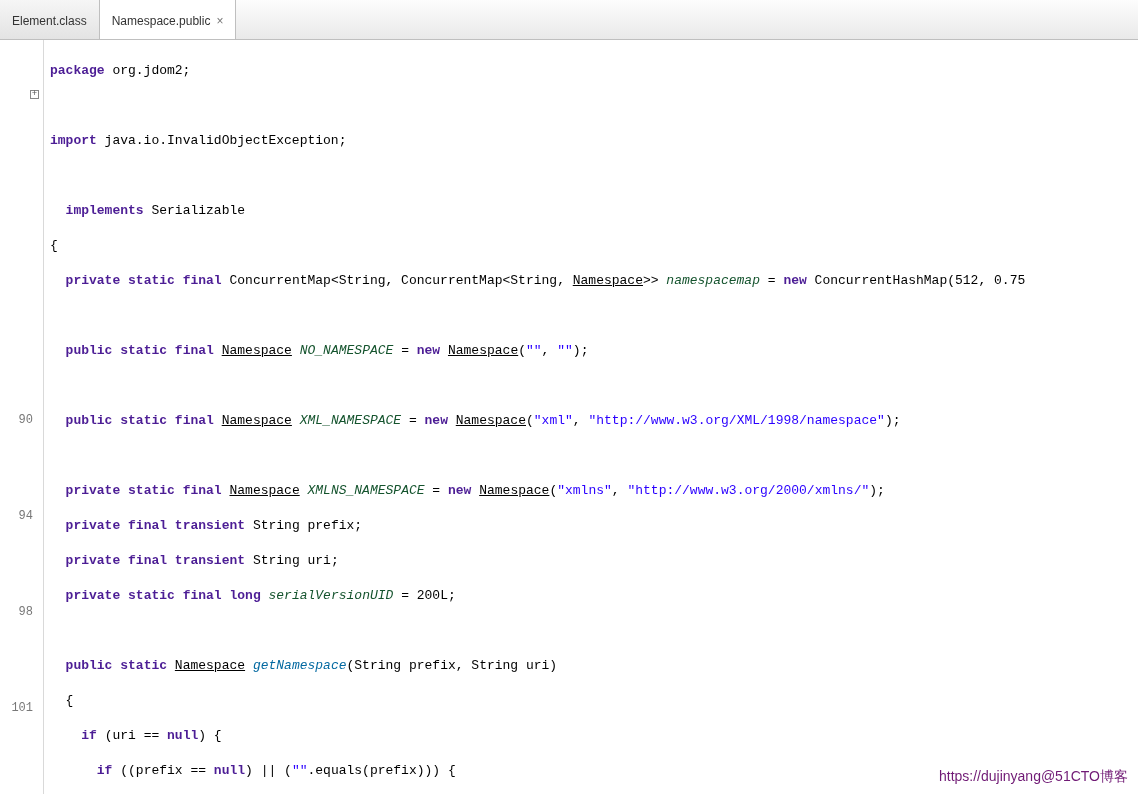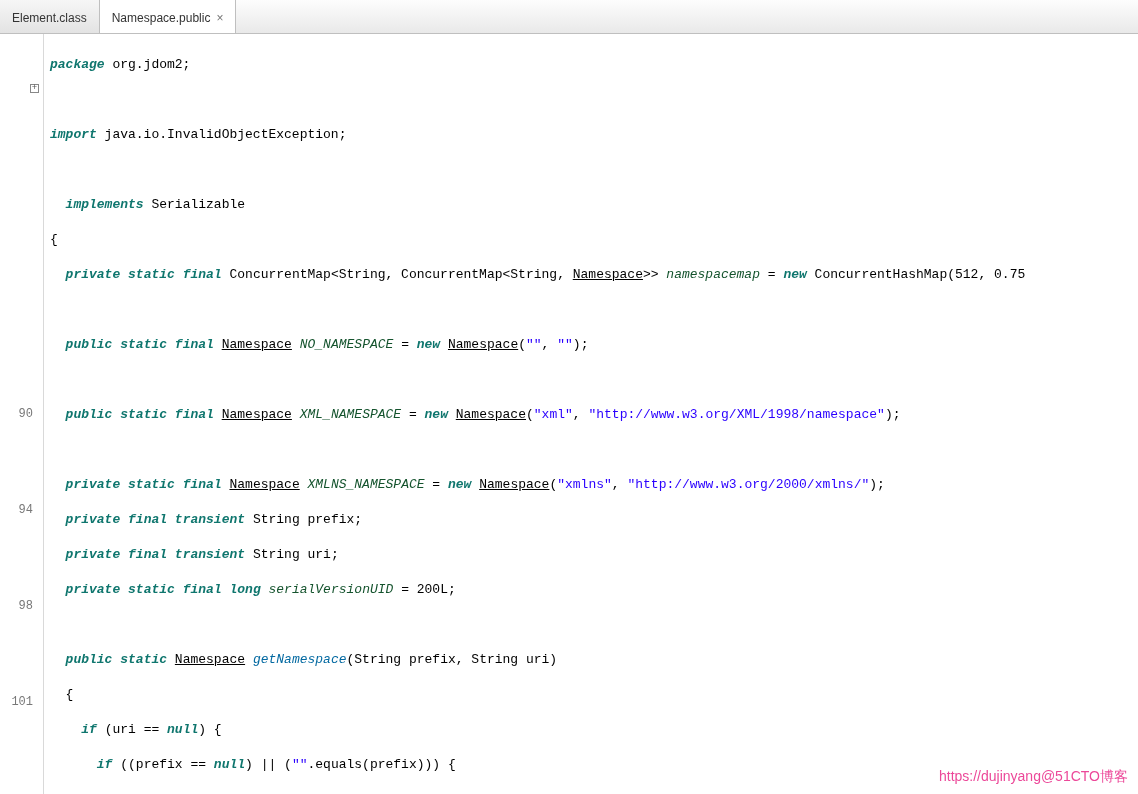--- a/index.html
+++ b/index.html
@@ -9,21 +9,21 @@
     background: #ffffff;
     width: 1138px;
     height: 794px;
     overflow: hidden;
     position: relative;
   }
   .tab-bar {
     display: flex;
     background: linear-gradient(#fdfdfd, #e9e9e9);
     border-bottom: 1px solid #bfbfbf;
-    height: 34px;
+    height: 40px;
     font-family: Tahoma, Arial, sans-serif;
     font-size: 12px;
     color: #333;
   }
   .tab {
     padding: 3px 12px 0 12px;
     border-right: 1px solid #bfbfbf;
     display: flex;
     align-items: center;
     gap: 6px;
@@ -65,30 +65,30 @@
     text-align: center;
     color: #555;
   }
   .code {
     flex: 1;
     padding-top: 6px;
     padding-left: 6px;
     overflow: hidden;
   }
   .code .line { height: 20px; line-height: 20px; }
-  .kw   { color: #0f766e; font-weight: bold; font-style: italic; }
+  .kw   { color: #4c1d95; font-weight: bold; }
   .str  { color: #2a00ff; }
   .fld  { color: #0369a1; font-style: italic; }
   .sfld { color: #14532d; font-style: italic; }
   .ul   { text-decoration: underline; }
   .watermark {
     position: absolute;
     right: 10px;
     bottom: 8px;
-    color: #ec4899;
+    color: #701a75;
     font-family: Arial, sans-serif;
     font-size: 14px;
     pointer-events: none;
   }
 </style>
 </head>
 <body>
 
 <div class="tab-bar">
   <div class="tab">

